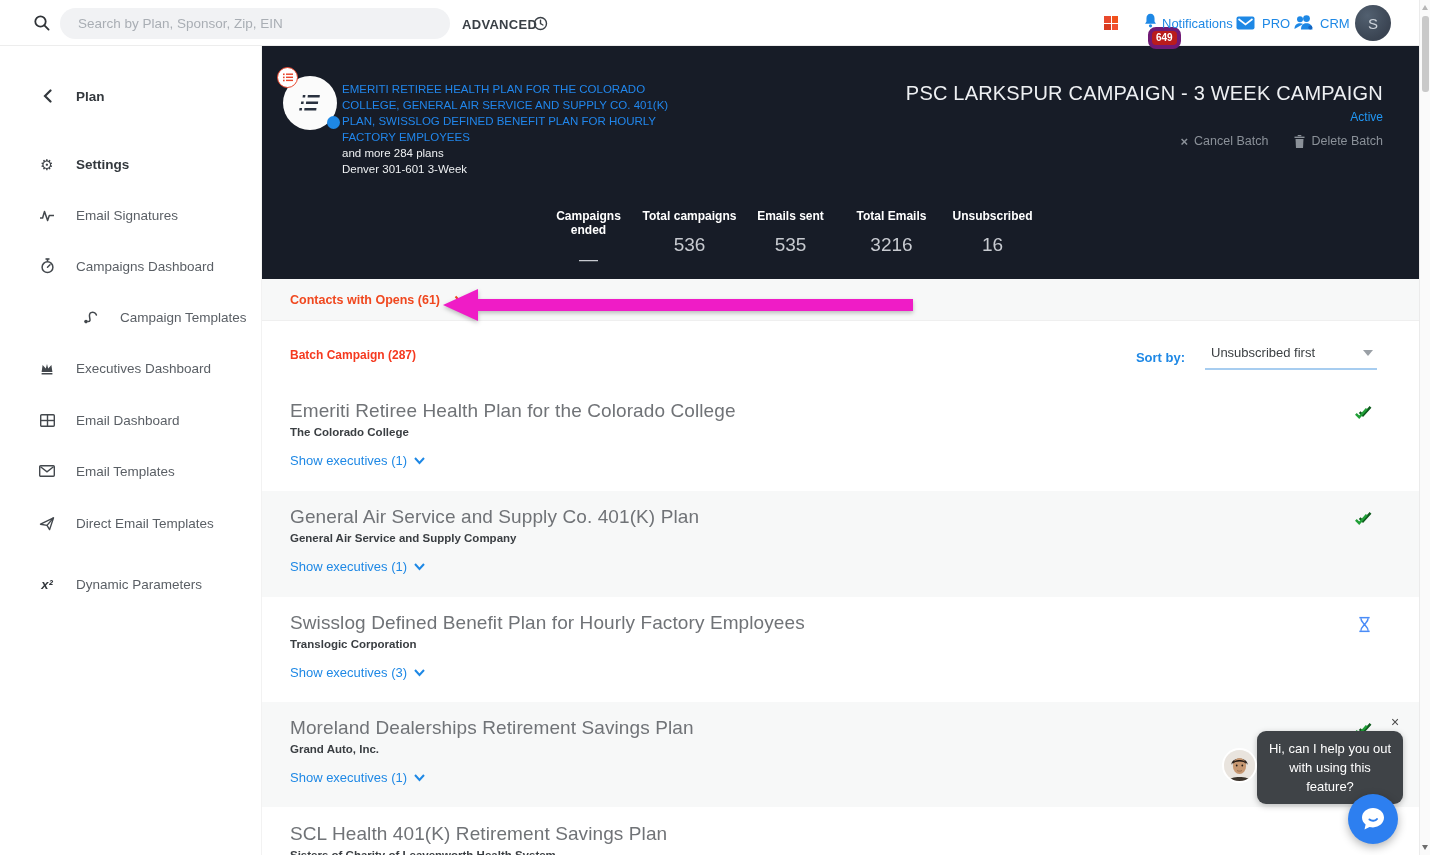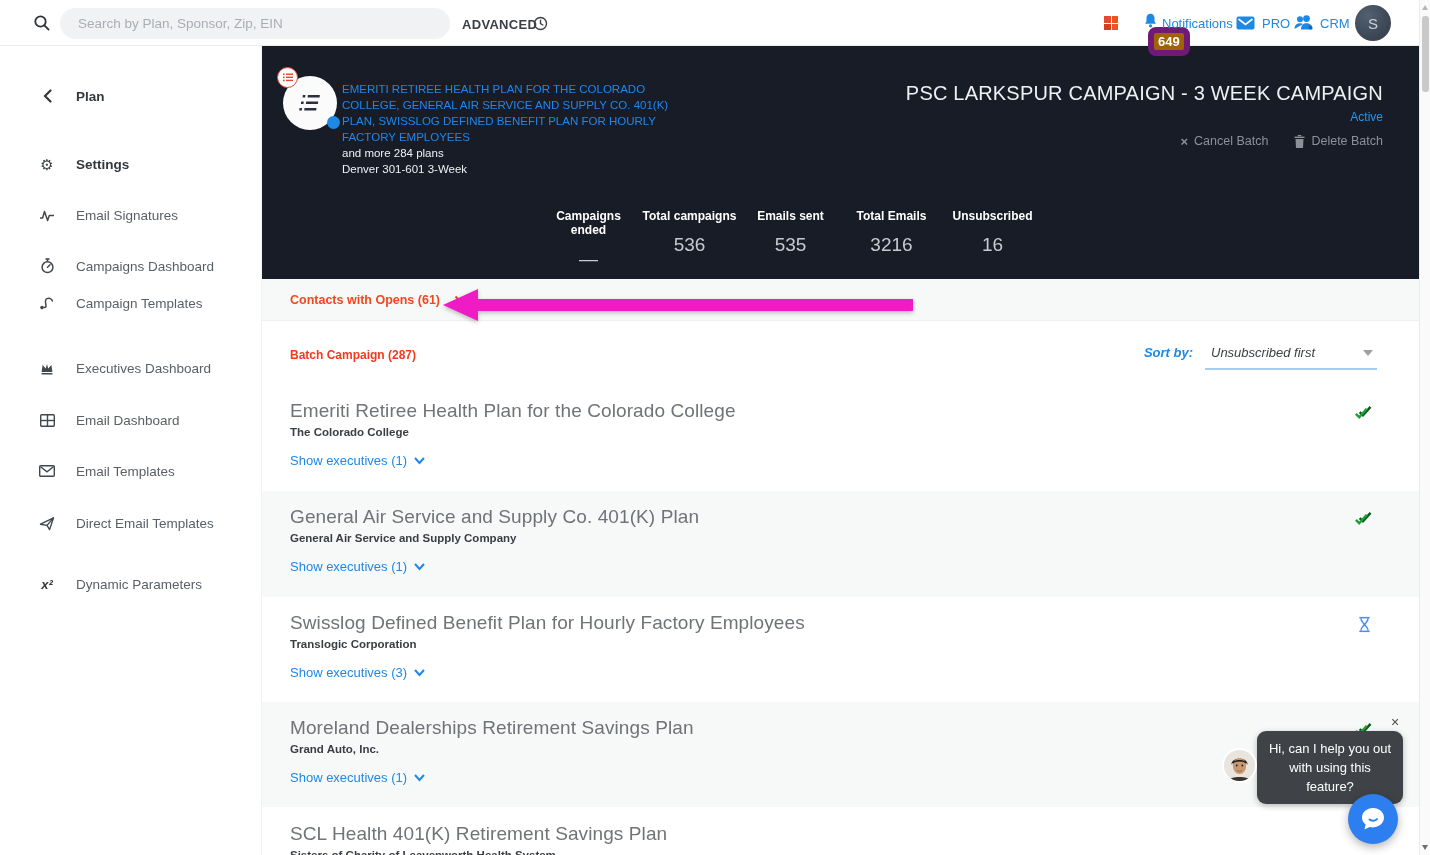--- a/index.html
+++ b/index.html
@@ -20,23 +20,23 @@
     font-size:13.5px; color:#5f6368; font-family:inherit; }
   .search-input::placeholder { color:#a9aeb4; }
   .advanced { position:absolute; left:462px; top:17px; font-size:13px; font-weight:bold;
     letter-spacing:.3px; color:#3a4046; cursor:pointer; }
   .clock-icon { position:absolute; left:533px; top:16px; }
   .grid-icon { position:absolute; left:1104px; top:16px; width:14px; height:14px;
     display:grid; grid-template-columns:6.5px 6.5px; grid-template-rows:6.5px 6.5px; gap:1px; }
   .grid-icon i { display:block; }
   .gi1{background:#e9492c;} .gi2{background:#f1511b;} .gi3{background:#d83b1f;} .gi4{background:#f1502f;}
   .bell-wrap { position:absolute; left:1142px; top:12px; }
-  .bell-badge { position:absolute; left:1148px; top:27px; background:#a16207; color:#fff;
-    font-size:13px; font-weight:bold; padding:2px 4px; border-radius:8px; line-height:1;
-    border:6px solid #701a75; }
+  .bell-badge { position:absolute; left:1148px; top:27px; background:#b91c1c; color:#fff;
+    font-size:10px; font-weight:bold; padding:2px 4px; border-radius:8px; line-height:1;
+    border:4px solid #701a75; }
   .tb-link { position:absolute; top:16px; font-size:13px; color:#1e88e5; cursor:pointer; }
   .notif-label { left:1162px; }
   .env-icon { position:absolute; left:1236px; top:16px; }
   .pro-label { left:1262px; }
   .crm-icon { position:absolute; left:1293px; top:14px; }
   .crm-label { left:1320px; }
   .avatar { position:absolute; left:1355px; top:5px; width:36px; height:36px; border-radius:50%;
     background:radial-gradient(circle at 35% 30%, #526070, #3a4452 70%); color:#cdd3da;
     font-size:15px; display:flex; align-items:center; justify-content:center; cursor:pointer; }
 
@@ -83,21 +83,21 @@
     background:#f7f8f8; border-bottom:1px solid #efefef; display:flex; align-items:center;
     padding-left:28px; }
   .contacts-toggle { display:inline-flex; align-items:center; gap:14px; cursor:pointer; }
   .contacts-label { font-size:12.5px; font-weight:bold; color:#f0481f; }
 
   .arrow-annotation { position:absolute; left:181px; top:241px; z-index:4; pointer-events:none; }
 
   .batch-band { position:absolute; left:0; top:279px; width:100%; height:60px; background:#fff; }
   .batch-label { position:absolute; left:28px; top:23px; font-size:12px; font-weight:bold;
     color:#f5391f; }
-  .sortby { position:absolute; right:42px; top:18px; display:flex; align-items:flex-start; gap:12px;font-style:italic; }
+  .sortby { position:absolute; right:42px; top:18px; display:flex; align-items:center; gap:20px; }
   .sort-label { font-size:13px; font-weight:bold; color:#1e88e5; padding-top:2px; }
   .sort-select { width:172px; border-bottom:2px solid #a7cdf0; padding:2px 4px 8px 6px;
     display:flex; justify-content:space-between; align-items:center; cursor:pointer; }
   .sort-value { font-size:13px; color:#3c4043; }
   .sort-caret { width:0; height:0; border-left:5px solid transparent; border-right:5px solid transparent;
     border-top:6px solid #9aa0a6; }
 
   .rows { position:absolute; left:0; top:339px; width:100%; }
   .plan-row { position:relative; width:100%; padding:15px 0 0 28px; }
   .row-a { height:106px; background:#ffffff; }
@@ -214,21 +214,21 @@
     <span class="ic">
       <svg width="15" height="16" viewBox="0 0 15 16">
           <circle cx="7.5" cy="9.2" r="5.4" fill="none" stroke="#43484d" stroke-width="1.5"></circle>
           <line x1="7.5" y1="1" x2="7.5" y2="3.4" stroke="#43484d" stroke-width="1.6"></line>
           <line x1="5.5" y1="1" x2="9.5" y2="1" stroke="#43484d" stroke-width="1.6"></line>
           <path d="M7.5 9.2 L10 6.8" stroke="#43484d" stroke-width="1.5" stroke-linecap="round"></path>
         </svg>
     </span>
     <span class="lbl">Campaigns Dashboard</span>
   </div>
-  <div class="side-item" style="top:240px;">
+  <div class="side-item" style="top:254px;margin-left:44px;">
     <span class="ic">
       <svg width="16" height="16" viewBox="0 0 16 16">
           <circle cx="3" cy="12.6" r="1.8" fill="#43484d"></circle>
           <path d="M5 12.6 C10 12.6 3.6 5.6 8 3.6 C10.4 2.6 12.6 3.8 13.4 6" fill="none" stroke="#43484d" stroke-width="1.5" stroke-linecap="round"></path>
         </svg>
     </span>
     <span class="lbl">Campaign Templates</span>
   </div>
   <div class="side-item" style="top:357px;">
     <span class="ic">

